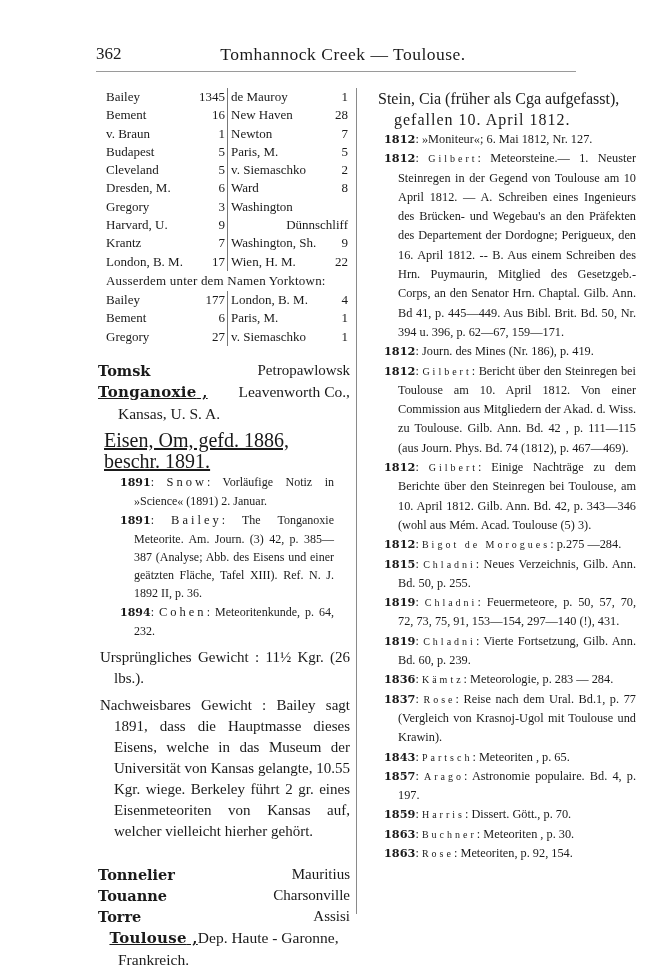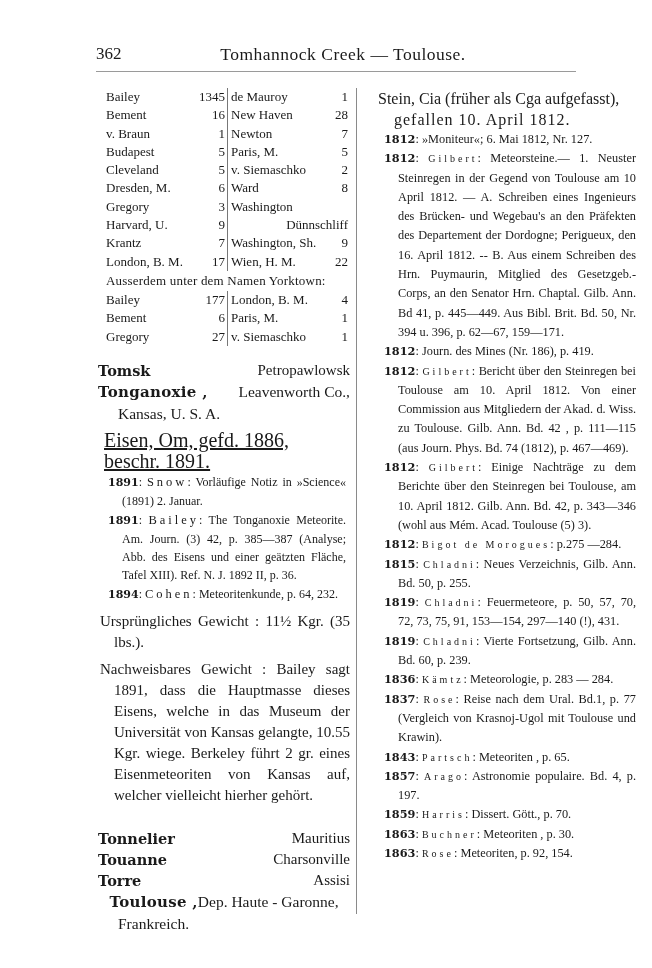--- a/index.html
+++ b/index.html
@@ -16,28 +16,28 @@
   
   .coll { width: 100%; font-size: 13px; line-height: 18.3px; }
   .coll-row { display: flex; }
   .coll-cell-l { width: 130px; display: flex; justify-content: space-between; padding-left: 8px; padding-right: 2px; box-sizing: border-box; border-right: 1px solid #777; }
   .coll-cell-r { width: 122px; display: flex; justify-content: space-between; padding-left: 3px; box-sizing: border-box; padding-right: 2px; }
   .coll-cell-r.indent { justify-content: flex-end; }
   .coll-note { padding-left: 8px; font-size: 13px; line-height: 20px; letter-spacing: 0.2px; }
   .num { text-align: right; }
 
   .entry-head { font-size: 15.5px; line-height: 21px; }
-  .entry-head b { font-family: "DejaVu Serif", serif; font-weight: bold; font-size: 15px; letter-spacing: 0.3px; }
+  .entry-head b { font-family: "DejaVu Serif", serif; font-weight: bold; font-size: 15px; letter-spacing: 0.3px; text-decoration: underline; }
   .entry-line { display: flex; justify-content: space-between; font-size: 15px; line-height: 21px; }
   .entry-line .name { font-family: "DejaVu Serif", serif; font-weight: bold; font-size: 14.5px; }
   .cont { padding-left: 20px; }
 
   .big { font-size: 20px; line-height: 21px; padding-left: 6px; text-decoration: underline; }
 
-  .ref { font-size: 12px; line-height: 18px; padding-left: 20px; text-indent: -14px; text-align: justify; margin: 1px 4px; }
+  .ref { font-size: 12px; line-height: 18px; padding-left: 20px; text-indent: -14px; text-align: justify; margin: 1px 16px; }
   .ref .yr { font-family: "DejaVu Serif", serif; font-weight: bold; font-size: 11px; }
   .ref .au { letter-spacing: 3px; font-size: 12.5px; }
   .para { font-size: 15px; line-height: 21px; text-align: justify; padding-left: 16px; text-indent: -14px; }
 
   .r-head { font-size: 16px; line-height: 21px; padding-left: 16px; text-indent: -16px; }
   .r-ref { font-size: 12.3px; line-height: 19.3px; padding-left: 20px; text-indent: -14px; text-align: justify; margin: 0; }
   .r-ref .yr { font-family: "DejaVu Serif", serif; font-weight: bold; font-size: 11.3px; }
   .r-ref .au { letter-spacing: 3px; font-size: 10px; }
 
   .gap-s { height: 6px; }
@@ -202,21 +202,21 @@
     <div class="cont">Kansas, U. S. A.</div>
   </div>
   <div class="gap-s"></div>
   <div class="big">Eisen, Om, gefd. 1886, beschr. 1891.</div>
   <div id="tong-refs">
       <p class="ref"><span class="yr">1891</span>: <span class="au">Snow</span>: <span>Vorläufige Notiz in »Science« (1891) 2. Januar.</span></p>
       <p class="ref"><span class="yr">1891</span>: <span class="au">Bailey</span>: <span>The Tonganoxie Meteorite. Am. Journ. (3) 42, p. 385—387 (Analyse; Abb. des Eisens und einer geätzten Fläche, Tafel XIII). Ref. N. J. 1892 II, p. 36.</span></p>
       <p class="ref"><span class="yr">1894</span>: <span class="au">Cohen</span>: <span>Meteoritenkunde, p. 64, 232.</span></p>
     </div>
   <div class="gap-s"></div>
-  <div class="para">Ursprüngliches Gewicht : 11½ Kgr. (35 lbs.).</div>
+  <div class="para">Ursprüngliches Gewicht : 11½ Kgr. (26 lbs.).</div>
   <div class="gap-s"></div>
   <div class="para">Nachweisbares Gewicht : Bailey sagt 1891, dass die Hauptmasse dieses Eisens, welche in das Museum der Universität von Kansas gelangte, 10.55 Kgr. wiege. Berkeley führt 2 gr. eines Eisenmeteoriten von Kansas auf, welcher vielleicht hierher gehört.</div>
 
   <div class="gap-l"></div>
   <div id="crossrefs">
       <div class="entry-line">
         <span class="name">Tonnelier</span>
         <span>Mauritius</span>
       </div>
       <div class="entry-line">

